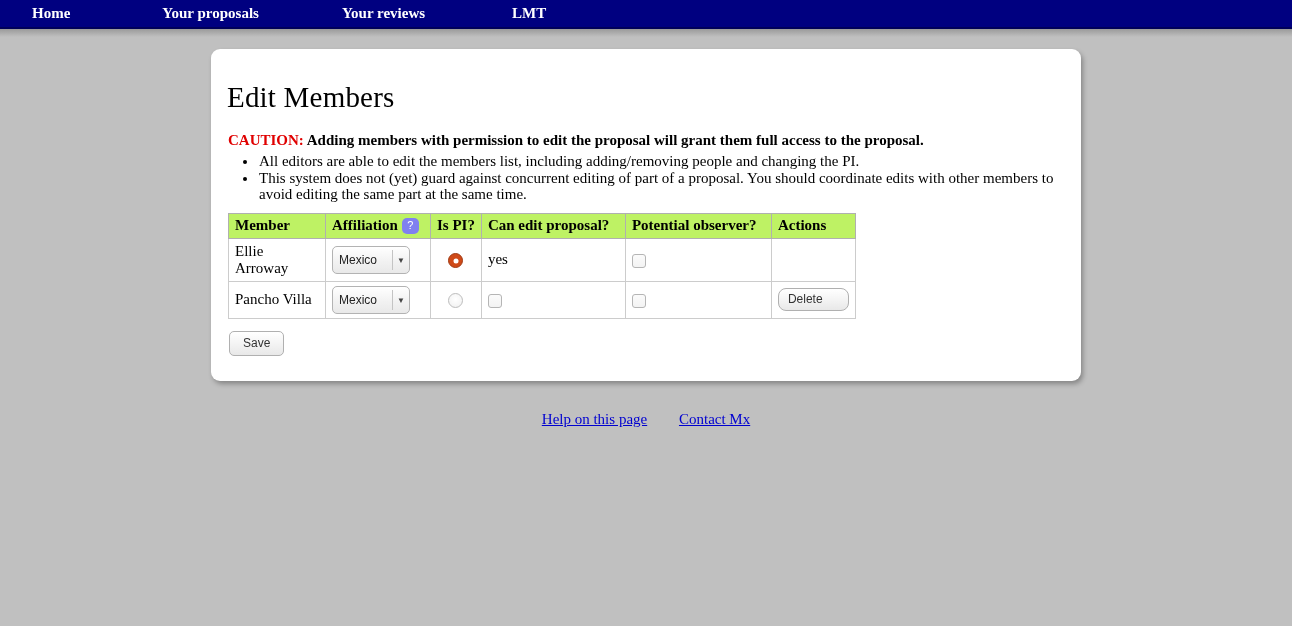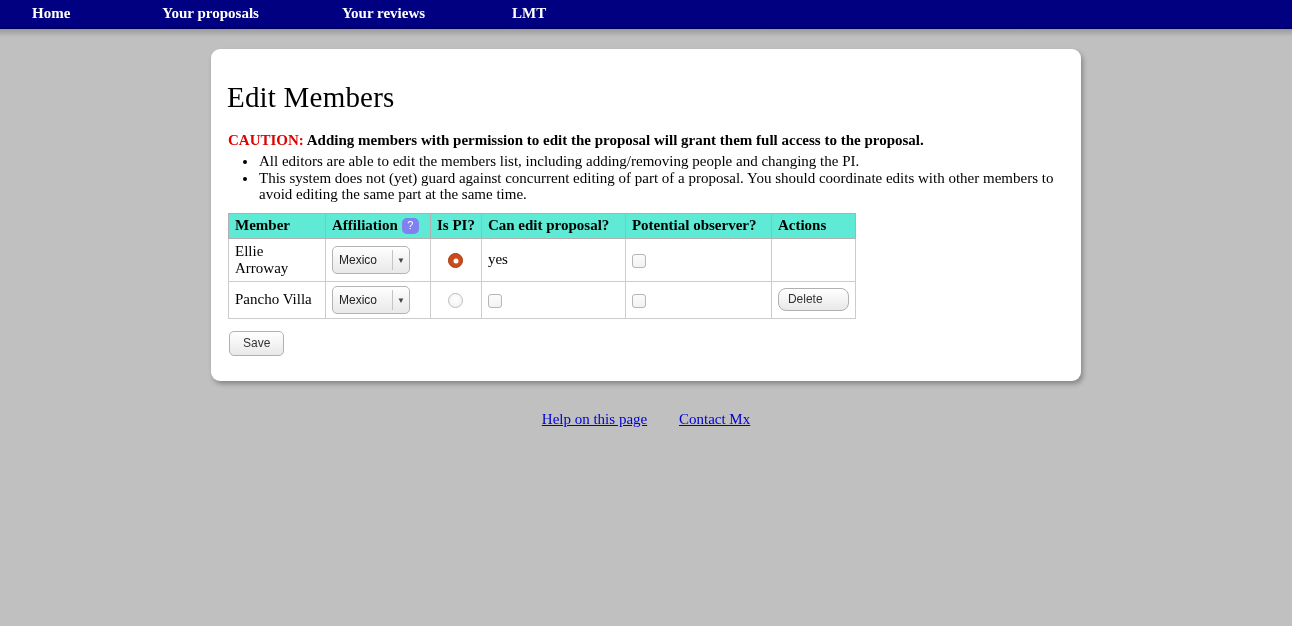--- a/index.html
+++ b/index.html
@@ -137,21 +137,21 @@
   }
 
   
   table.members {
     border-collapse: collapse;
     margin-top: 6px;
     margin-left: 1px;
     background: #fff;
   }
   table.members th {
-    background: #5eead4;
+    background: #bef264;
     border: 1px solid #b0b0b0;
     font-weight: bold;
     font-size: 15px;
     text-align: left;
     padding: 3px 6px 4px 6px;
     white-space: nowrap;
     font-family: "Liberation Serif", "DejaVu Serif", serif;
   }
   table.members td {
     border: 1px solid #cccccc;

